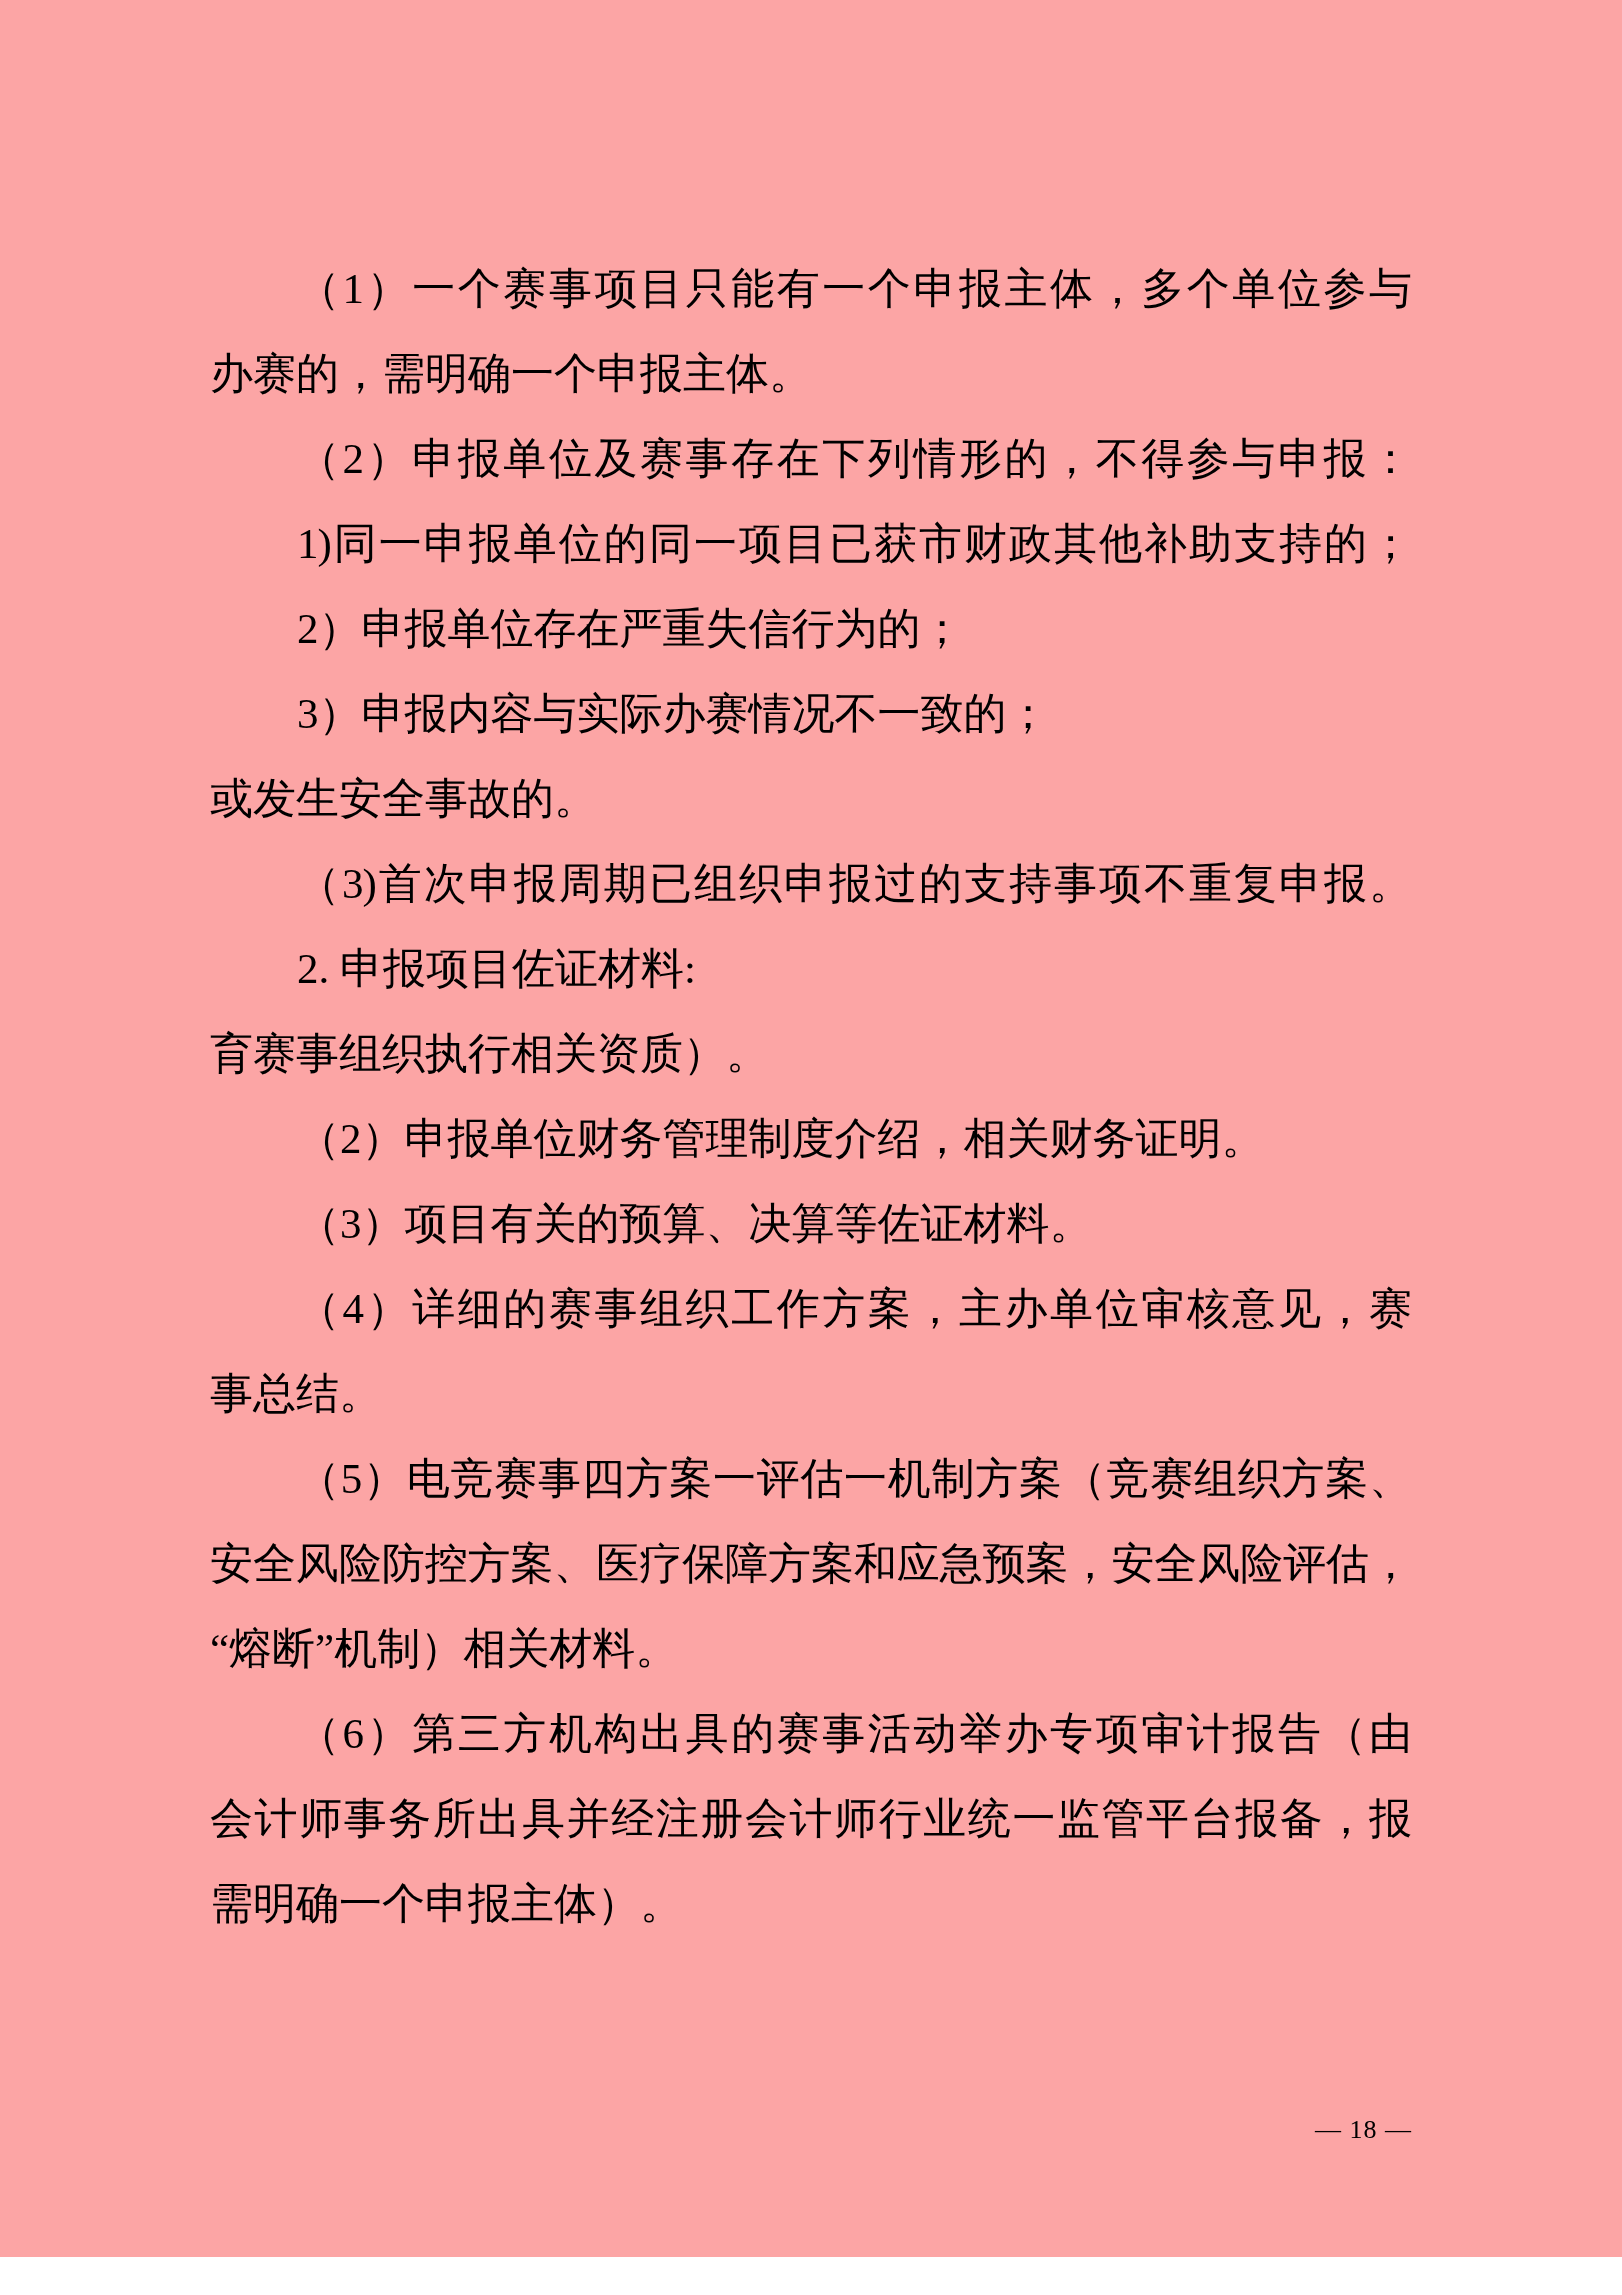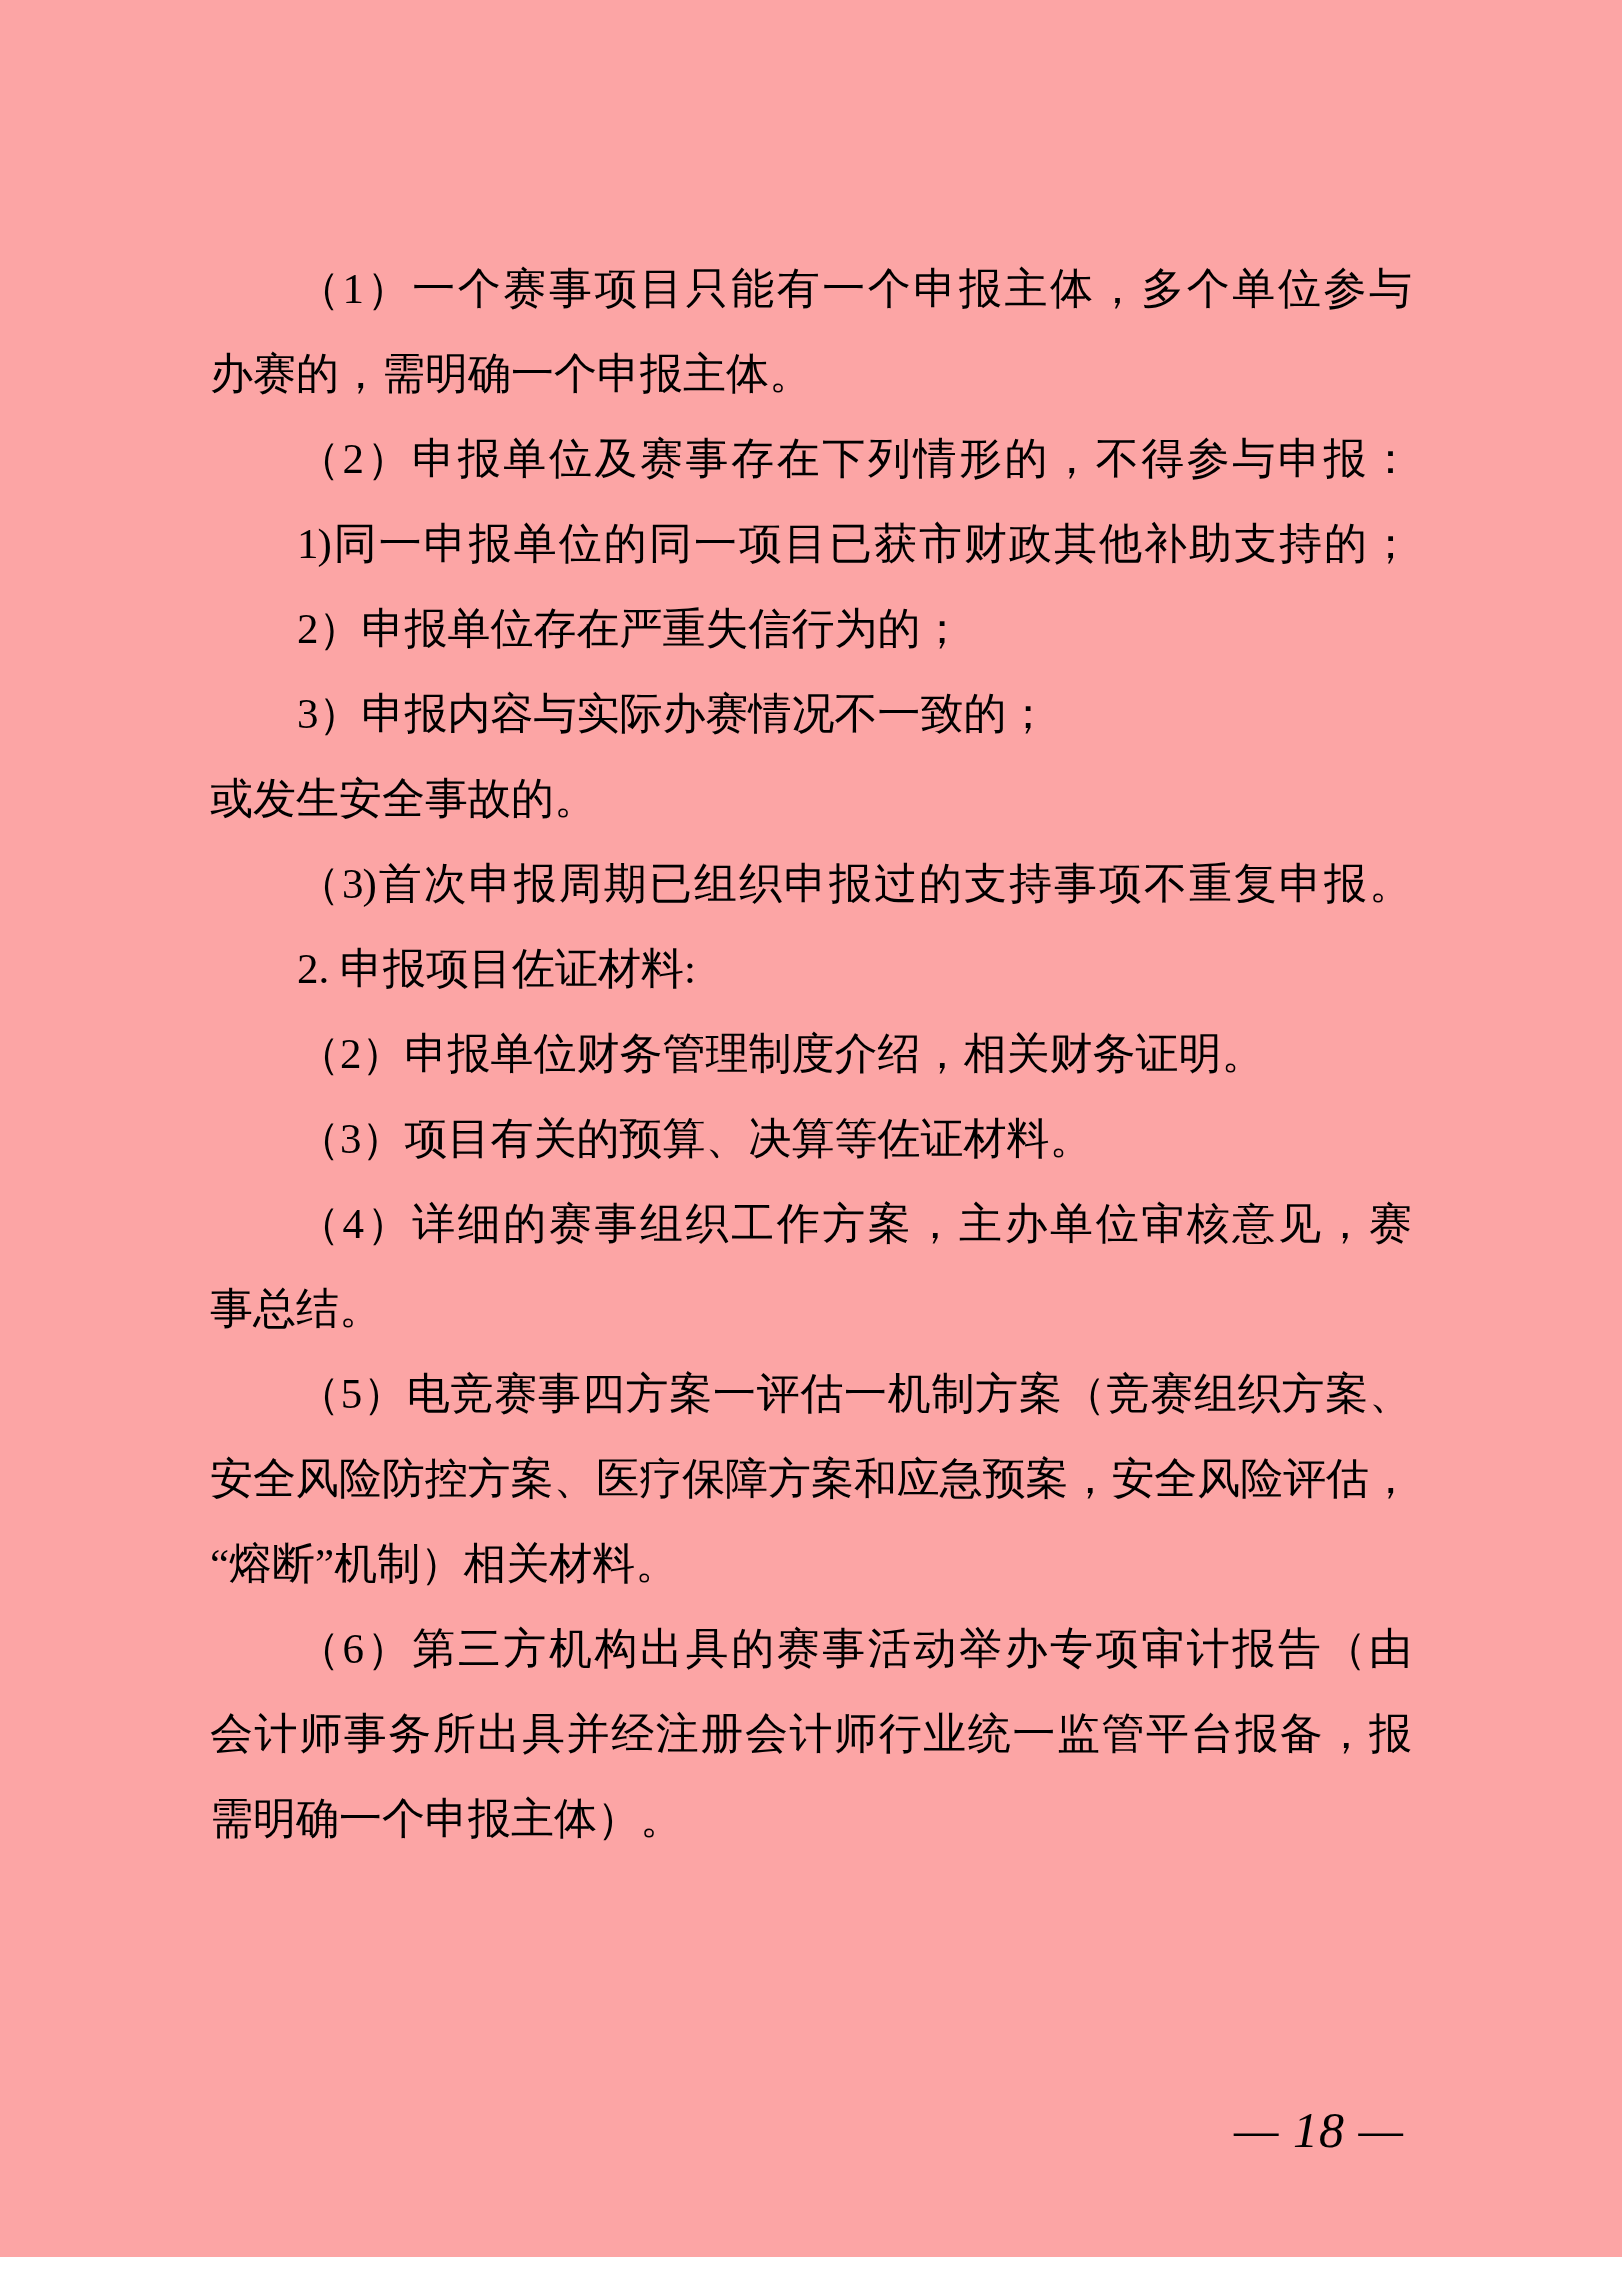--- a/index.html
+++ b/index.html
@@ -35,42 +35,42 @@
   }
   .fill {
     text-align: justify;
     text-align-last: justify;
     text-justify: inter-character;
     letter-spacing: -1px;
   }
   .page-number {
     position: absolute;
     top: 2102px;
-    right: 219px;
-    font-size: 50px;
+    right: 211px;
+    font-size: 26px;
     line-height: 56px;
     letter-spacing: 1px;
     white-space: nowrap;
-    font-style: italic;
   }
 </style>
 </head>
 <body>
 
 <div class="page">
   <div class="content">
     <p class="line indent fill">（1）一个赛事项目只能有一个申报主体，多个单位参与</p>
     <p class="line">办赛的，需明确一个申报主体。</p>
     <p class="line indent fill">（2）申报单位及赛事存在下列情形的，不得参与申报：</p>
     <p class="line indent fill">1)同一申报单位的同一项目已获市财政其他补助支持的；</p>
     <p class="line indent">2）申报单位存在严重失信行为的；</p>
     <p class="line indent">3）申报内容与实际办赛情况不一致的；</p>
     <p class="line">或发生安全事故的。</p>
     <p class="line indent fill">（3)首次申报周期已组织申报过的支持事项不重复申报。</p>
     <p class="line indent">2. 申报项目佐证材料:</p>
+    <p class="line">育赛事组织执行相关资质）。</p>
     <p class="line indent">（2）申报单位财务管理制度介绍，相关财务证明。</p>
     <p class="line indent">（3）项目有关的预算、决算等佐证材料。</p>
     <p class="line indent fill">（4）详细的赛事组织工作方案，主办单位审核意见，赛</p>
     <p class="line">事总结。</p>
     <p class="line indent fill">（5）电竞赛事四方案一评估一机制方案（竞赛组织方案、</p>
     <p class="line fill">安全风险防控方案、医疗保障方案和应急预案，安全风险评估，</p>
     <p class="line">“熔断”机制）相关材料。</p>
     <p class="line indent fill">（6）第三方机构出具的赛事活动举办专项审计报告（由</p>
     <p class="line fill">会计师事务所出具并经注册会计师行业统一监管平台报备，报</p>
     <p class="line">需明确一个申报主体）。</p>

